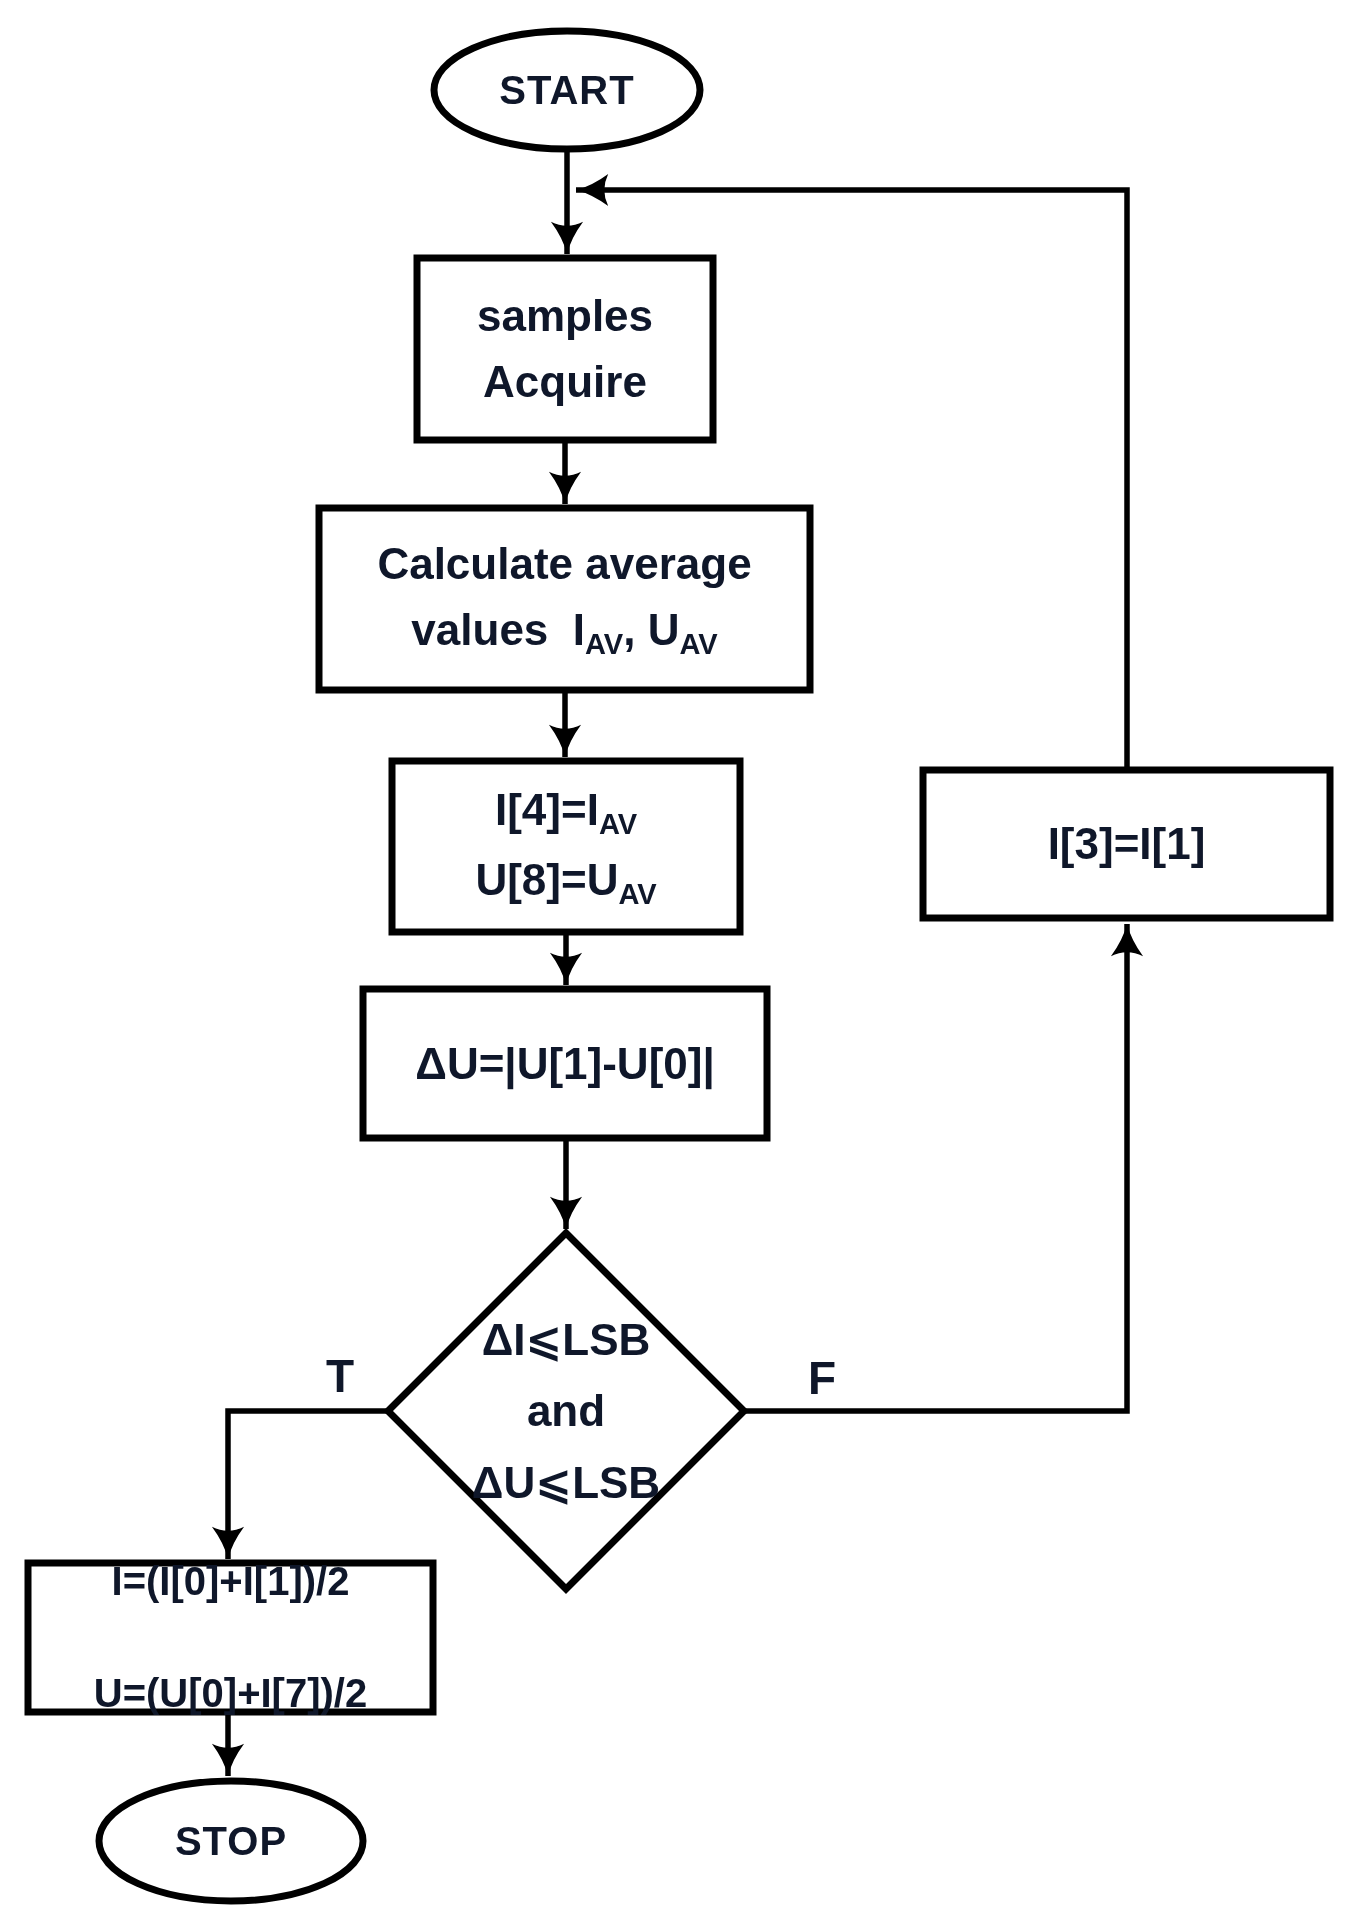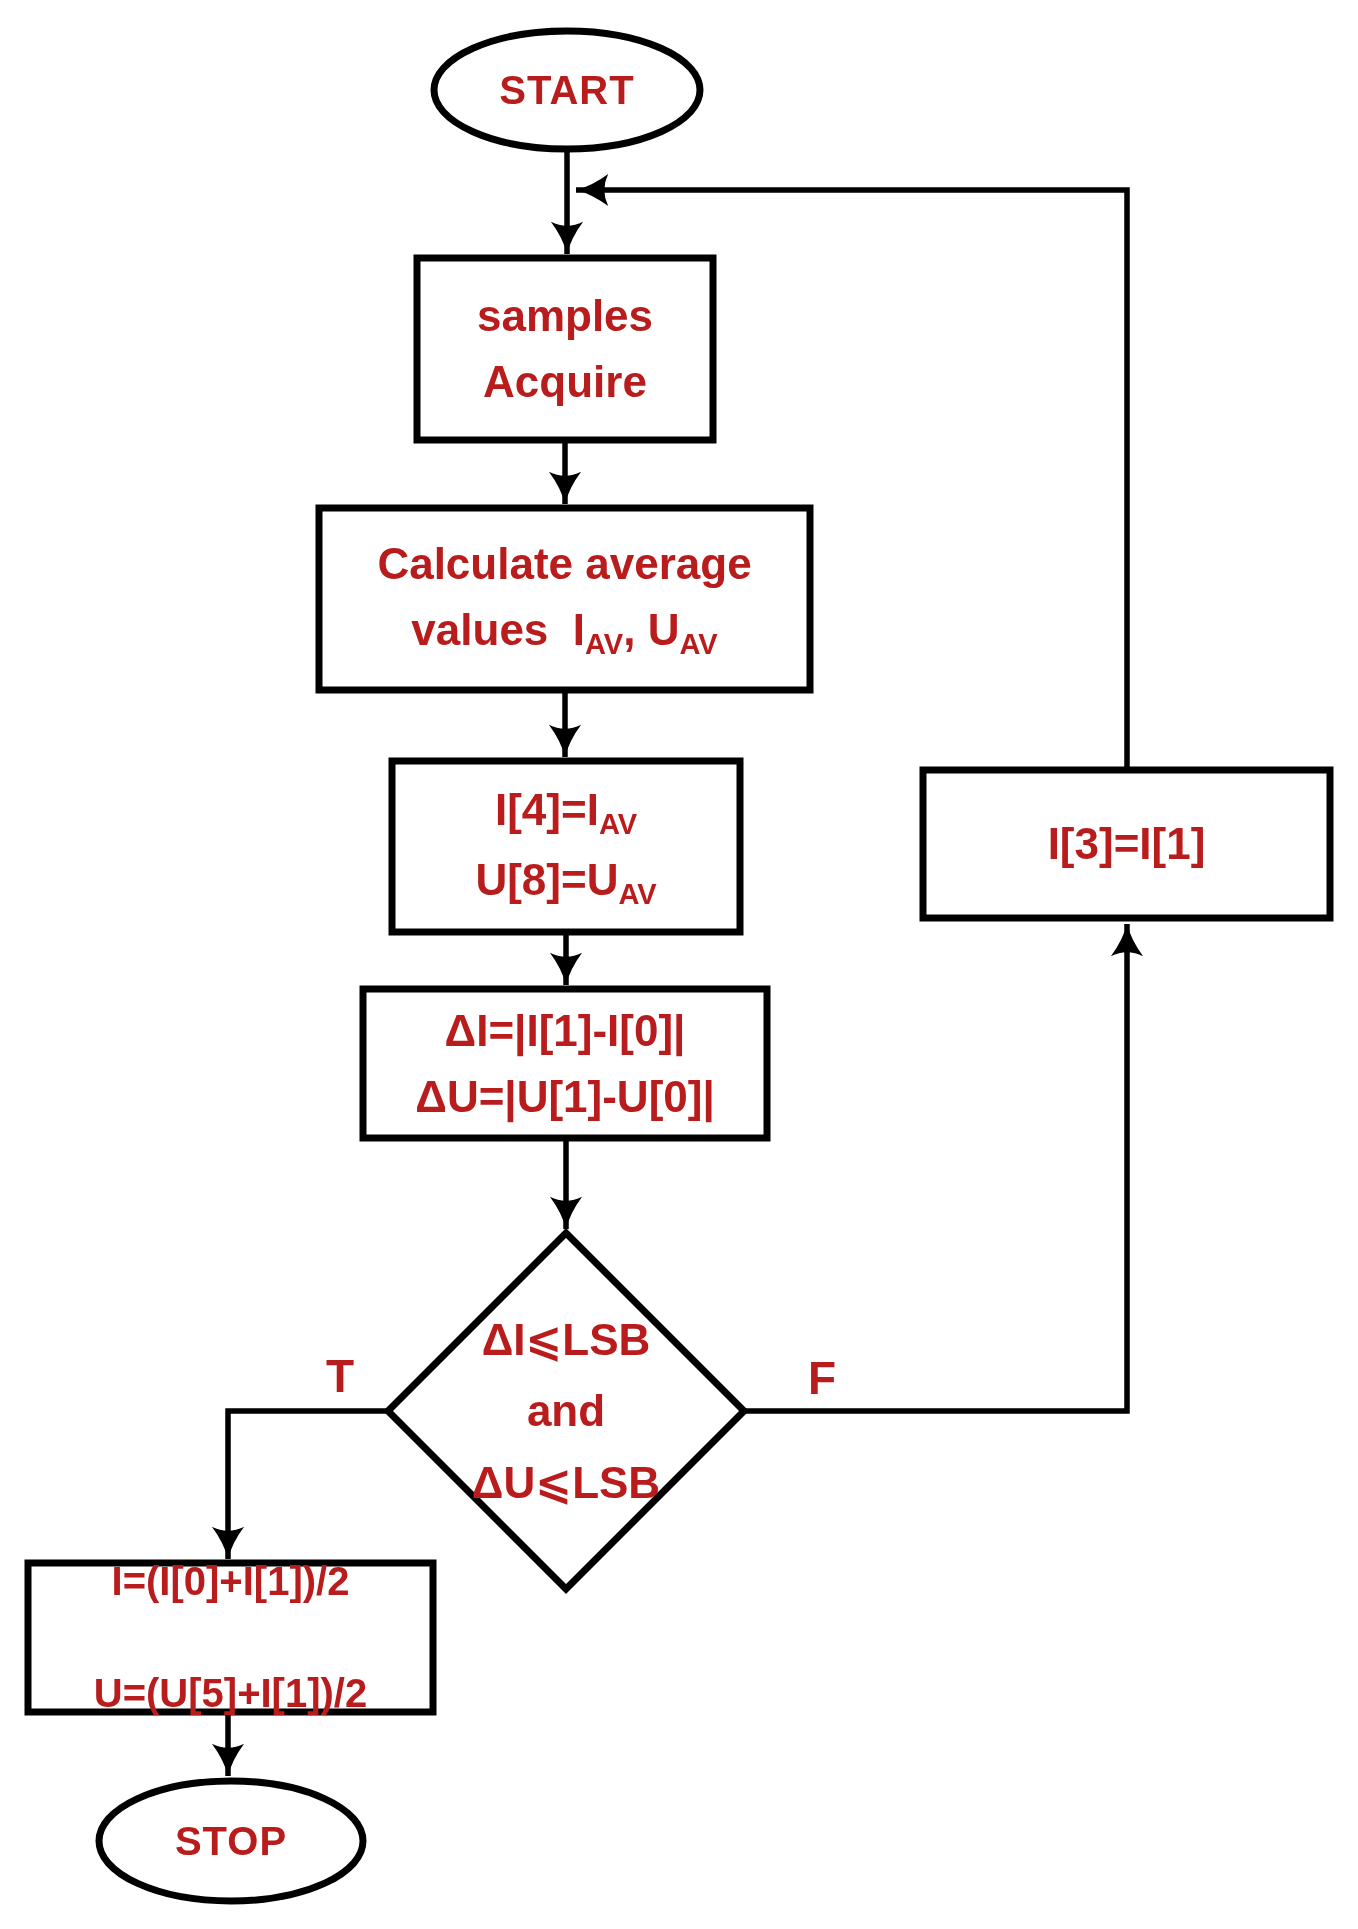--- a/index.html
+++ b/index.html
@@ -5,21 +5,21 @@
   html, body {
     margin: 0;
     padding: 0;
     background: #ffffff;
   }
   .canvas {
     position: relative;
     width: 1358px;
     height: 1929px;
     background: #ffffff;
-    color: #b91c1c;
+    color: #0f172a;
     font-family: "Liberation Sans", "DejaVu Sans", sans-serif;
     overflow: hidden;
   }
   .layer {
     position: absolute;
     left: 0;
     top: 0;
   }
   .node {
     position: absolute;
@@ -116,33 +116,32 @@
     <span class="line">Calculate average</span>
     <span class="line"><span>values&nbsp; I</span><span class="subscript">AV</span><span>, U</span><span class="subscript">AV</span></span>
   </div>
 
   <div class="node" style="left:392px; top:761px; width:348px; height:171px;">
     <span class="line"><span>I[4]=</span><span>I</span><span class="subscript">AV</span></span>
     <span class="line"><span>U[8]=</span><span>U</span><span class="subscript">AV</span></span>
   </div>
 
   <div class="node" style="left:363px; top:989px; width:404px; height:149px;">
-    <span class="line">ΔI=|I[1]-I[0]|</span>
     <span class="line">ΔU=|U[1]-U[0]|</span>
   </div>
 
   <div class="node decision-text" style="left:388px; top:1233px; width:356px; height:356px;">
     <span class="line">ΔI⩽LSB</span>
     <span class="line">and</span>
     <span class="line">ΔU⩽LSB</span>
   </div>
 
   <div class="node result-text" style="left:28px; top:1563px; width:405px; height:149px;gap:48px;">
     <span class="line">I=(I[0]+I[1])/2</span>
-    <span class="line">U=(U[5]+I[1])/2</span>
+    <span class="line">U=(U[0]+I[7])/2</span>
   </div>
 
   <div class="node terminal" style="left:99px; top:1781px; width:264px; height:120px;">
     <span class="line">STOP</span>
   </div>
 
   <div class="node" style="left:923px; top:770px; width:407px; height:148px;">
     <span class="line">I[3]=I[1]</span>
   </div>
 

